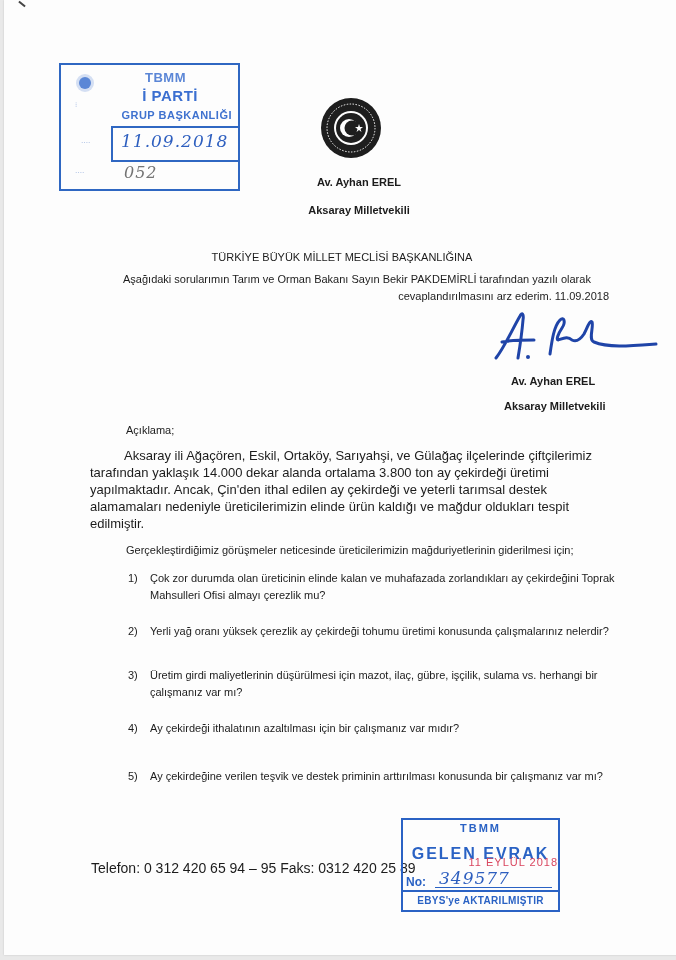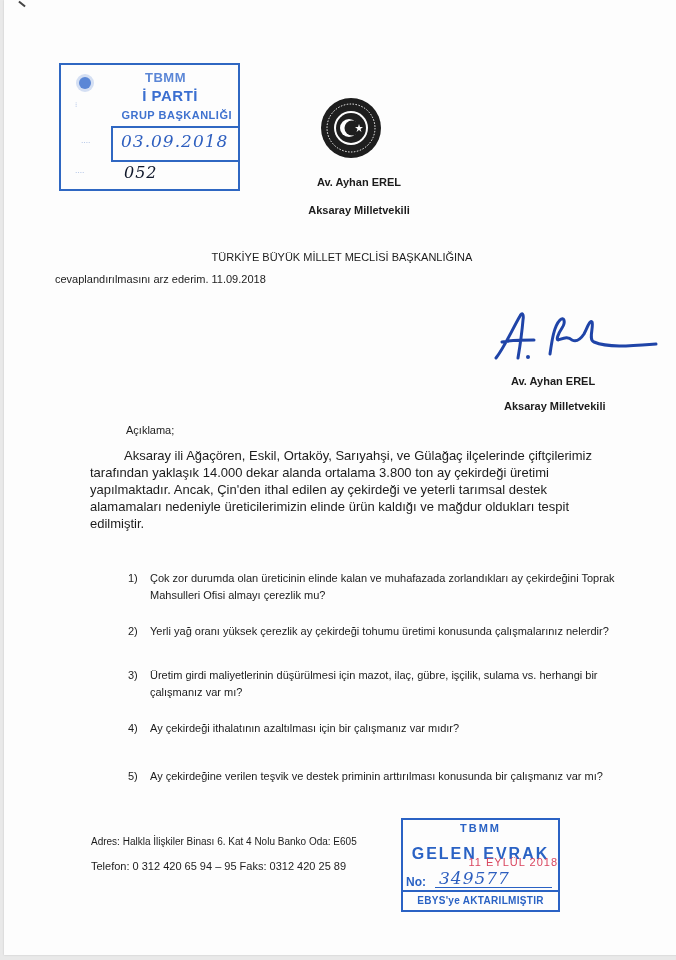--- a/index.html
+++ b/index.html
@@ -39,21 +39,21 @@
   .stamp-party .inner-box {
     position: absolute; left: 50px; top: 61px; right: -2px; height: 32px;
     border-top: 2px solid #2f67c2; border-left: 2px solid #2f67c2; border-bottom: 2px solid #2f67c2;
   }
   .stamp-party .date-hand {
     position: absolute; left: 60px; top: 66px;
     font-family: "DejaVu Serif", serif; font-style: italic; font-size: 17px; color: #2e5fbf; letter-spacing: 1px;
   }
   .stamp-party .no-hand {
     position: absolute; left: 63px; top: 98px;
-    font-family: "DejaVu Serif", serif; font-style: italic; font-size: 16px; color: #0f172a; letter-spacing: 1px;
+    font-family: "DejaVu Serif", serif; font-style: italic; font-size: 16px; color: #737373; letter-spacing: 1px;
   }
   .stamp-party .faded {
     position: absolute; font-size: 7px; color: #9db5e0;
   }
   
   .emblem {
     position: absolute; left: 317px; top: 98px; width: 60px; height: 60px;
     border-radius: 50%; background: #1e1e1e;
   }
   .emblem svg { width: 60px; height: 60px; display: block; }
@@ -65,21 +65,21 @@
     position: absolute; left: 280px; top: 204px; width: 150px; text-align: center;
     font-size: 11px; font-weight: bold;
   }
   .title {
     position: absolute; left: 0; width: 676px; top: 251px; text-align: center; font-size: 11px;
   }
   .para {
     position: absolute; font-size: 11px; line-height: 17px;
   }
   .intro { left: 85px; top: 271px; width: 520px; text-indent: 34px; }
-  .intro .l2 { display: block; text-indent: 0; margin-left: -34px; }
+  .intro .l2 { display: block; text-indent: 0; margin-left: -34px; text-align: right; }
   .sig {
     position: absolute; left: 486px; top: 310px; width: 170px; height: 55px;
   }
   .sig-name {
     position: absolute; left: 507px; top: 375px; font-size: 11px; font-weight: bold;
   }
   .sig-prov {
     position: absolute; left: 500px; top: 400px; font-size: 11px; font-weight: bold;
   }
   .aciklama-label { position: absolute; left: 122px; top: 424px; font-size: 11px; }
@@ -94,21 +94,21 @@
     position: absolute; left: 124px; width: 490px; font-size: 11px; line-height: 17px;
   }
   .q .num { position: absolute; left: 0; top: 0; }
   .q .txt { display: block; margin-left: 22px; }
   .q1 { top: 570px; }
   .q2 { top: 623px; }
   .q3 { top: 667px; }
   .q4 { top: 720px; }
   .q5 { top: 768px; }
   .footer-addr { position: absolute; left: 87px; top: 836px; font-size: 10px; }
-  .footer-tel { position: absolute; left: 87px; top: 860px; font-size: 11px; }
+  .footer-tel { position: absolute; left: 87px; top: 860px; font-size: 14px; }
   
   .stamp-in {
     position: absolute; left: 397px; top: 818px; width: 155px; height: 90px;
     border: 2px solid #2a62c4; color: #2a62c4; font-weight: bold;
   }
   .stamp-in .t1 { position: absolute; left: 0; width: 100%; top: 2px; text-align: center; font-size: 11px; letter-spacing: 2px; }
   .stamp-in .t2 { position: absolute; left: 0; width: 100%; top: 13px; text-align: center; font-size: 16px; letter-spacing: 2px; margin-top: 12px; }
   .stamp-in .date { position: absolute; left: 0; width: 100%; top: 36px; text-align: right; font-size: 11px; color: #d9465f; font-weight: normal; letter-spacing: 1px; }
   .stamp-in .no-label { position: absolute; left: 3px; top: 55px; font-size: 12px; text-align: right; }
   .stamp-in .no-hand { position: absolute; left: 36px; top: 48px; font-family: "DejaVu Serif", serif; font-style: italic; font-weight: normal; font-size: 17px; color: #2e5fbf; letter-spacing: 1px; }
@@ -126,57 +126,59 @@
 
   <div class="stamp-party">
     <div class="sun"></div>
     <div class="sp-line l1">TBMM</div>
     <div class="sp-line l2">İ PARTİ</div>
     <div class="sp-line l3">GRUP BAŞKANLIĞI</div>
     <div class="faded" style="left:14px;top:36px;">⁝</div>
     <div class="faded" style="left:20px;top:74px;">····</div>
     <div class="faded" style="left:14px;top:104px;">····</div>
     <div class="inner-box"></div>
-    <div class="date-hand">03.09.2018</div>
+    <div class="date-hand">11.09.2018</div>
     <div class="no-hand">052</div>
   </div>
 
   <div class="emblem">
     <svg viewBox="0 0 60 60">
       <circle cx="30" cy="30" r="29" fill="#1e1e1e"></circle>
       <circle cx="30" cy="30" r="24" fill="none" stroke="#fdfdfd" stroke-width="1" stroke-dasharray="1.5 1.5"></circle>
       <circle cx="30" cy="30" r="17" fill="#fdfdfd"></circle>
       <circle cx="30" cy="30" r="15" fill="#1e1e1e"></circle>
       <circle cx="28" cy="30" r="9" fill="#fdfdfd"></circle>
       <circle cx="31" cy="30" r="7.5" fill="#1e1e1e"></circle>
       <polygon points="38,26 39,29 42,29 39.5,31 40.5,34 38,32 35.5,34 36.5,31 34,29 37,29" fill="#fdfdfd"></polygon>
     </svg>
   </div>
   <div class="hdr-name">Av. Ayhan EREL</div>
   <div class="hdr-prov">Aksaray Milletvekili</div>
 
   <div class="title">TÜRKİYE BÜYÜK MİLLET MECLİSİ BAŞKANLIĞINA</div>
 
   <div class="para intro">
+    <span>Aşağıdaki sorularımın Tarım ve Orman Bakanı Sayın Bekir PAKDEMİRLİ tarafından yazılı olarak</span>
     <span class="l2">cevaplandırılmasını arz ederim. 11.09.2018</span>
   </div>
 
   <div class="sig">
     <svg viewBox="0 0 170 55" width="170" height="55">
       <path d="M6 48 C14 38 22 20 30 6 C32 2 34 4 33 10 C32 22 30 36 28 48 M12 32 C22 30 34 30 44 30" fill="none" stroke="#1f44a8" stroke-width="3" stroke-linecap="round"></path>
       <circle cx="38" cy="47" r="2" fill="#1f44a8"></circle>
       <path d="M60 44 C62 30 64 16 70 10 C74 6 76 12 72 18 C68 24 66 30 68 30 C74 28 78 26 82 30 C86 32 90 30 94 24 C98 16 100 10 102 12 C104 16 98 30 104 32 C118 38 140 36 166 34" fill="none" stroke="#1f44a8" stroke-width="3" stroke-linecap="round"></path>
     </svg>
   </div>
   <div class="sig-name">Av. Ayhan EREL</div>
   <div class="sig-prov">Aksaray Milletvekili</div>
 
   <div class="aciklama-label">Açıklama;</div>
   <div class="aciklama-body"><span class="indent"></span><span>Aksaray ili Ağaçören, Eskil, Ortaköy, Sarıyahşi, ve Gülağaç ilçelerinde çiftçilerimiz tarafından yaklaşık 14.000 dekar alanda ortalama 3.800 ton ay çekirdeği üretimi yapılmaktadır. Ancak, Çin'den ithal edilen ay çekirdeği ve yeterli tarımsal destek alamamaları nedeniyle üreticilerimizin elinde ürün kaldığı ve mağdur oldukları tespit edilmiştir.</span></div>
 
+  <div class="lead">Gerçekleştirdiğimiz görüşmeler neticesinde üreticilerimizin mağduriyetlerinin giderilmesi için;</div>
 
   <div class="q q1">
     <span class="num">1)</span>
     <span class="txt">Çok zor durumda olan üreticinin elinde kalan ve muhafazada zorlandıkları ay çekirdeğini Toprak Mahsulleri Ofisi almayı çerezlik mu?</span>
   </div>
   <div class="q q2">
     <span class="num">2)</span>
     <span class="txt">Yerli yağ oranı yüksek çerezlik ay çekirdeği tohumu üretimi konusunda çalışmalarınız nelerdir?</span>
   </div>
   <div class="q q3">
@@ -185,21 +187,20 @@
   </div>
   <div class="q q4">
     <span class="num">4)</span>
     <span class="txt">Ay çekirdeği ithalatının azaltılması için bir çalışmanız var mıdır?</span>
   </div>
   <div class="q q5">
     <span class="num">5)</span>
     <span class="txt">Ay çekirdeğine verilen teşvik ve destek priminin arttırılması konusunda bir çalışmanız var mı?</span>
   </div>
 
-  <div class="footer-addr">Adres: Halkla İlişkiler Binası 6. Kat 4 Nolu Banko Oda: E605</div>
   <div class="footer-tel">Telefon: 0 312 420 65 94 – 95  Faks: 0312 420 25 89</div>
 
   <div class="stamp-in">
     <div class="t1">TBMM</div>
     <div class="t2">GELEN EVRAK</div>
     <div class="date">11 EYLÜL 2018</div>
     <div class="no-label">No:</div>
     <div class="no-hand">349577</div>
     <div class="no-rule"></div>
     <div class="bar">EBYS'ye AKTARILMIŞTIR</div>

